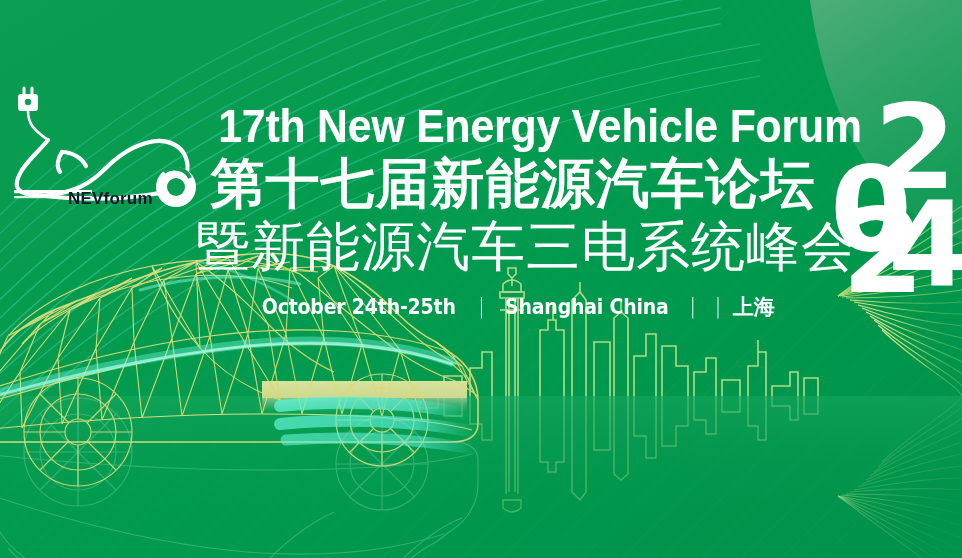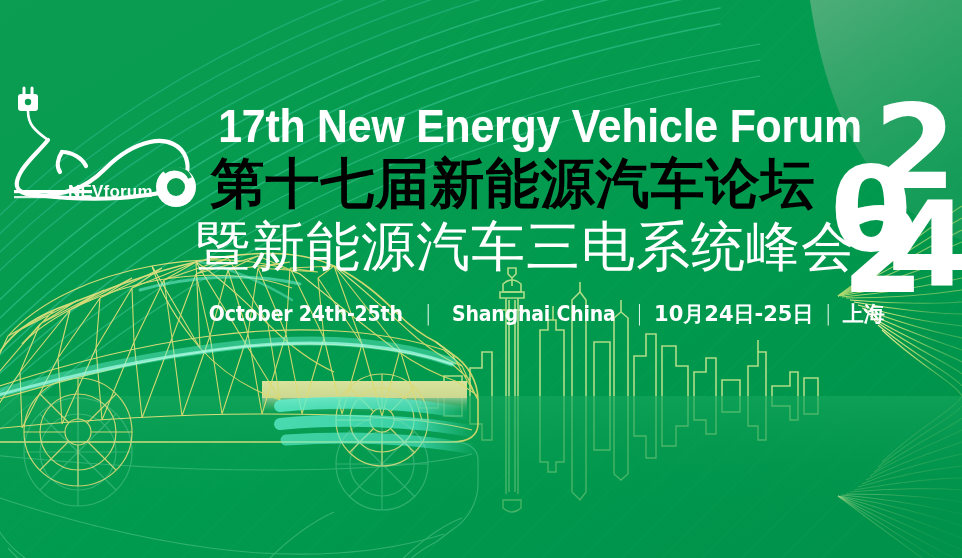--- a/index.html
+++ b/index.html
@@ -4,59 +4,59 @@
 <style>
   html,body{margin:0;padding:0;background:#0d0d0d;}
   *{box-sizing:border-box;}
   .stage{
     position:relative;width:962px;height:558px;overflow:hidden;
     background:#009a4e;
     font-family:"Liberation Sans","DejaVu Sans",sans-serif;
   }
   .svgfull{position:absolute;inset:0;width:962px;height:558px;display:block;}
   #logo-word{
-    position:absolute;left:68px;top:183px;
-    color:#ffffff;letter-spacing:.2px;white-space:nowrap;
+    position:absolute;left:68px;top:190px;
+    color:#0f172a;letter-spacing:.2px;white-space:nowrap;
     font-size:17px;line-height:17px;
   }
   #logo-word .nev{font-weight:bold;}
   #logo-word .forum{font-weight:600;}
 
   
   #headline-block{
     position:absolute;left:196px;top:100px;width:634px;height:230px;
     text-align:center;
   }
   .ttl-en{
     color:#ffffff;font-weight:bold;
     font-size:46px;line-height:52px;
     letter-spacing:-0.2px;
     transform:scaleX(.93);transform-origin:center top;
     white-space:nowrap;
     text-shadow:0 0 1px rgba(255,255,255,.4);
   }
   .ttl-cn{
-    color:#000000;font-weight:bold;
+    color:#ffffff;font-weight:bold;
     font-size:54px;line-height:63px;
     letter-spacing:1px;
     white-space:nowrap;
     font-family:"DejaVu Sans","Liberation Sans",sans-serif;
   }
   .ttl-cn2{
     color:#ffffff;font-weight:normal;
     font-size:54px;line-height:63px;
     letter-spacing:1px;
     white-space:nowrap;
     font-family:"DejaVu Sans","Liberation Sans",sans-serif;
   }
   #dateline{
-    margin-top:24px;
+    margin-top:17px;
     color:#ffffff;font-weight:bold;
     font-size:21px;line-height:24px;white-space:nowrap;
-    display:flex;justify-content:flex-start;align-items:center;gap:0;
+    display:flex;justify-content:center;align-items:center;gap:0;
     font-family:"DejaVu Sans","Liberation Sans",sans-serif;
   }
   #dateline .seg{padding:0 2px;}
   #dateline .seg.en{transform:scaleX(.9);transform-origin:center;letter-spacing:-.2px;}
   #dateline .bar{
     color:#ffffff;opacity:.85;font-weight:300;padding:0 9px;
     font-size:22px;position:relative;top:-1px;
   }
 
   
@@ -399,21 +399,20 @@
   <div id="headline-block">
     <div class="ttl-en">17th New Energy Vehicle Forum</div>
     <div class="ttl-cn">第十七届新能源汽车论坛</div>
     <div class="ttl-cn2">暨新能源汽车三电系统峰会</div>
 
     <div id="dateline">
       <span class="seg en">October 24th-25th</span>
       <span class="bar">|</span>
       <span class="seg en">Shanghai China</span>
       <span class="bar">|</span>
-      <span class="seg">10月24日-25日</span>
       <span class="bar">|</span>
       <span class="seg">上海</span>
     </div>
   </div>
 
   <div id="year-block">
     <span class="yr" id="yr-2a">2</span>
     <span class="yr" id="yr-0">0</span>
     <span class="yr" id="yr-2b">2</span>
     <span class="yr" id="yr-4">4</span>

